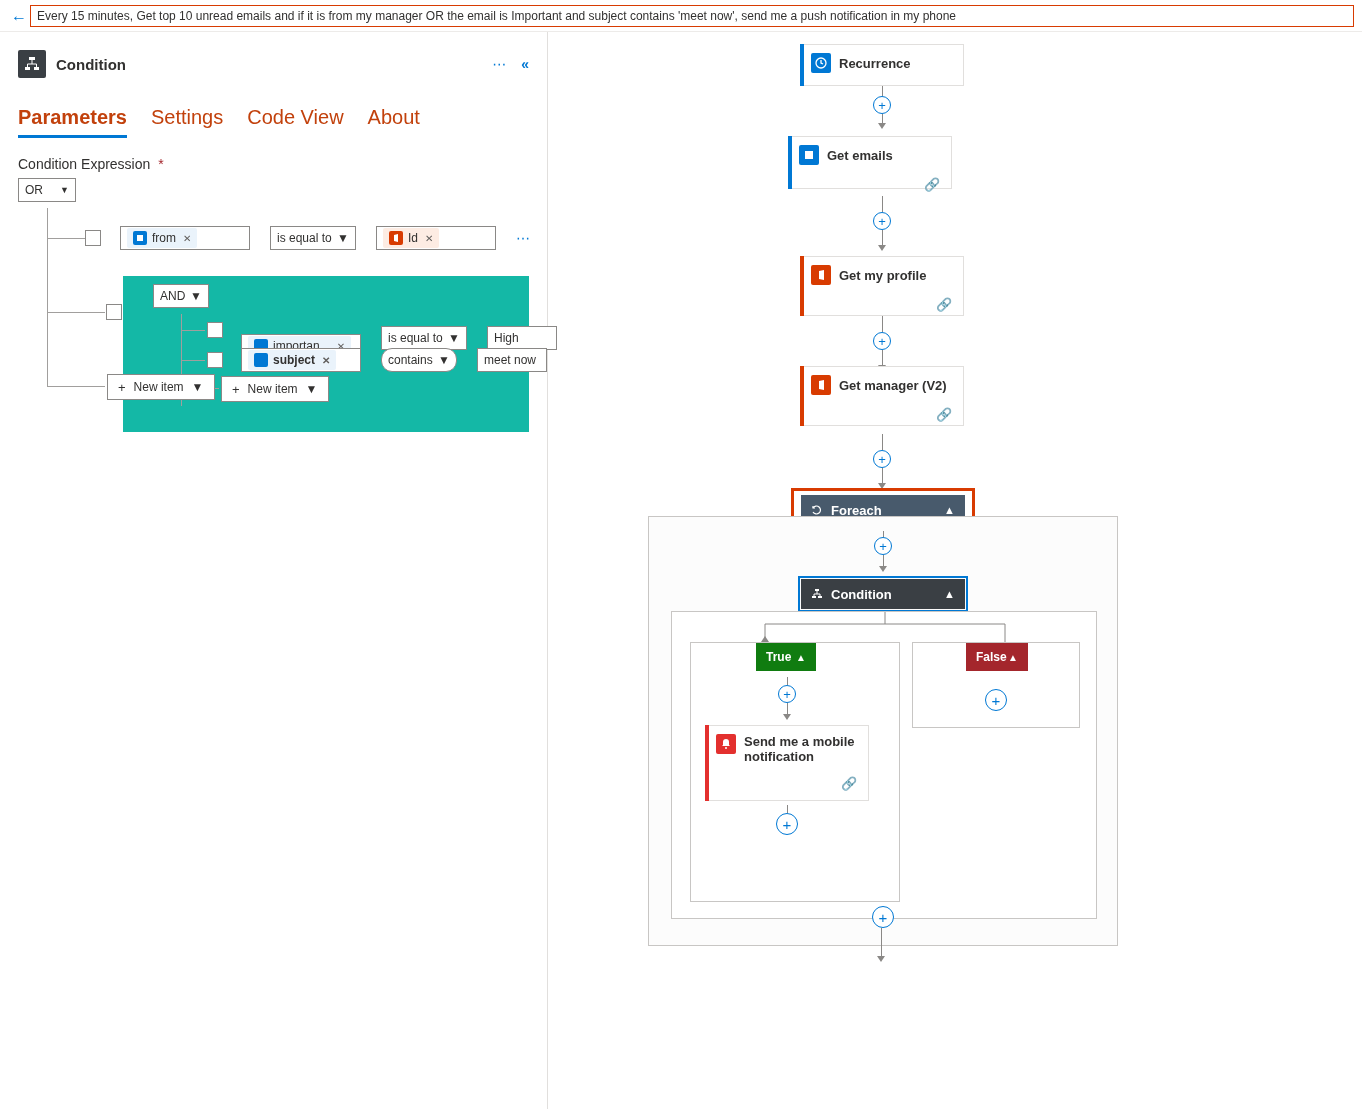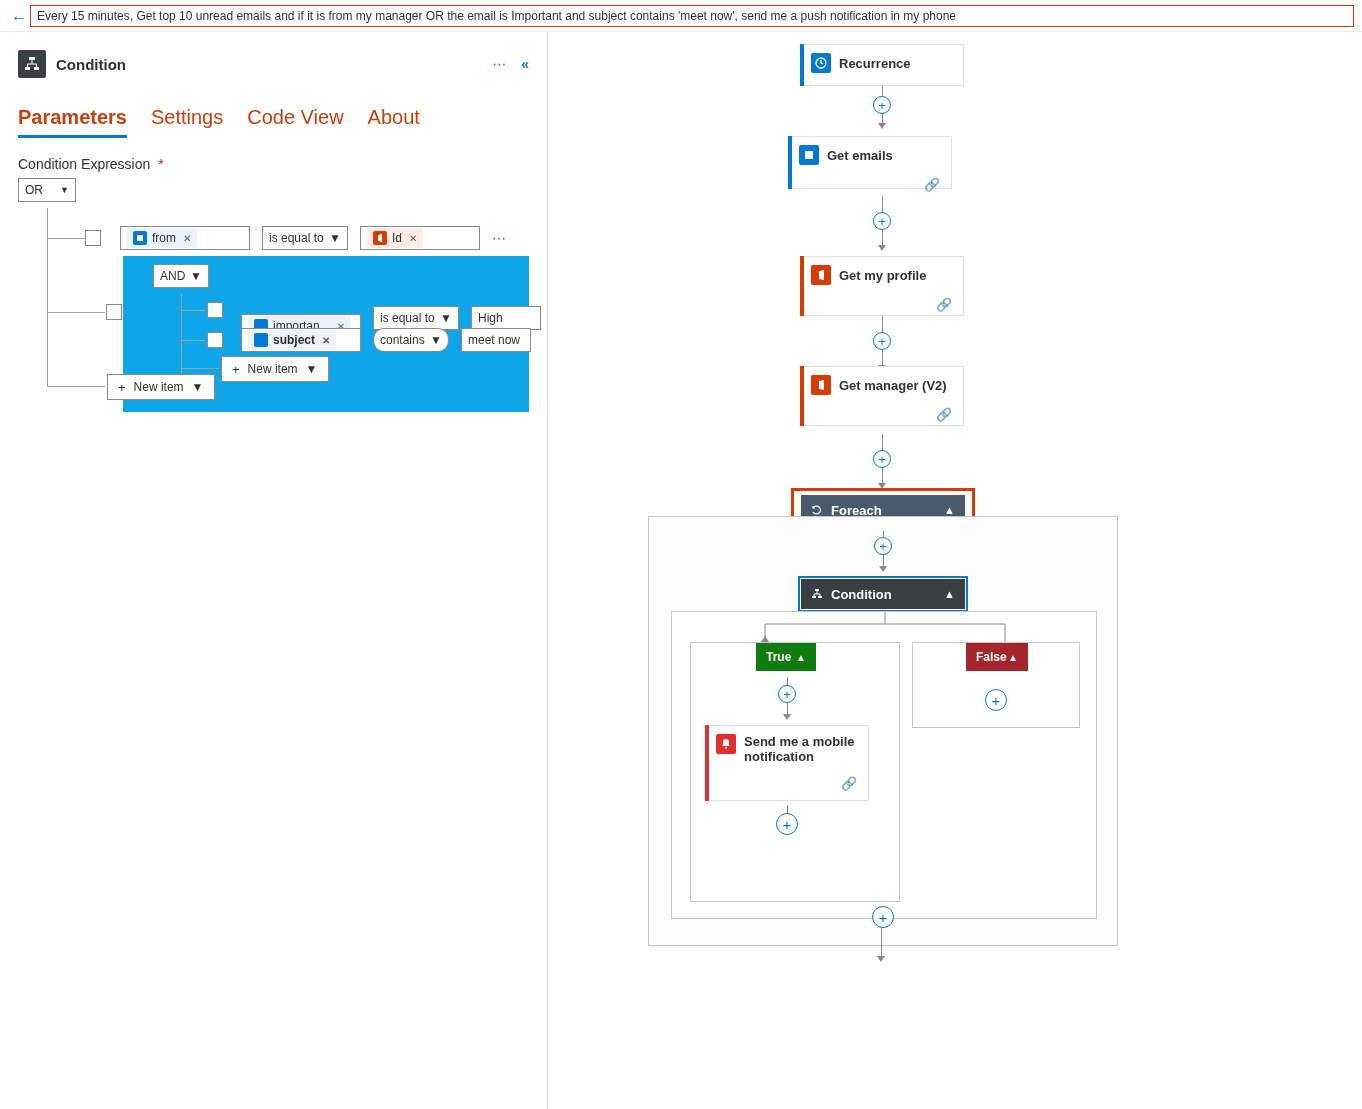--- a/index.html
+++ b/index.html
@@ -30,33 +30,33 @@
 
   .root-select { width:58px; height:24px; border:1px solid #8a8886; background:#fff; display:flex; align-items:center; justify-content:space-between; padding:0 6px; font-size:12px; }
   .root-select .chev{font-size:9px;}
 
   .tree { position:relative; margin-top:6px; }
   .hline{position:absolute; border-top:1px solid #a19f9d; height:0;}
   .vline{position:absolute; border-left:1px solid #a19f9d; width:0;}
 
   .cb { width:16px; height:16px; border:1px solid #8a8886; background:#fff; }
 
-  .row1 { display:flex; align-items:center; gap:12px; position:absolute; }
+  .row1 { display:flex; align-items:center; gap:20px; position:absolute; }
   .token-pill { display:flex; align-items:center; gap:8px; height:24px; border:1px solid #8a8886; background:#fff; padding:0 6px; font-size:12px; }
   .token-badge { height:20px; display:inline-flex; align-items:center; gap:5px; background:#eaf3fb; border-radius:2px; padding:0 6px; font-size:12px; }
   .token-icon{width:14px;height:14px;display:inline-flex;align-items:center;justify-content:center;border-radius:2px;}
   .token-icon.outlook{background:#0078d4;}
   .token-icon.office{background:#d83b01;}
   .token-x{font-size:10px;color:#605e5c;margin-left:2px;}
   .op-select{height:24px;border:1px solid #8a8886;background:#fff;width:86px;display:flex;align-items:center;justify-content:space-between;padding:0 6px;font-size:12px;}
   .op-select.w76{width:76px;border-radius:11px;}
   .val-input{height:24px;border:1px solid #8a8886;background:#fff;width:70px;display:flex;align-items:center;padding:0 6px;font-size:12px;}
   .more-dots{color:#0078d4;font-size:14px;letter-spacing:1px;}
 
-  .and-block{ position:absolute; background:#0ea5e9; left:105px; right:0; top:48px; padding-bottom:10px;}
+  .and-block{ position:absolute; background:#14b8a6; left:105px; right:0; top:68px; padding-bottom:10px;}
   .and-select{width:56px; height:24px; border:1px solid #8a8886; background:#fff; display:flex; align-items:center; justify-content:space-between; padding:0 6px; font-size:12px; margin-left:30px; margin-top:8px;}
   .and-rows{position:relative; margin-top:6px; min-height:108px;}
   .newitem-btn{height:26px; border:1px solid #8a8886; background:#fff; display:inline-flex; align-items:center; gap:8px; padding:0 10px; font-size:12px;}
   .plus{font-size:13px;}
 
   
   .node{position:absolute; background:#fff; border:1px solid #e1dfdd; width:164px; }
   .node .nhead{display:flex; align-items:center; gap:8px; padding:8px 10px; font-weight:600; font-size:13px;}
   .node .nfoot{height:22px; display:flex; justify-content:flex-end; align-items:center; padding:0 10px; color:#605e5c;}
   .nbar{position:absolute; left:-1px; top:-1px; width:4px; bottom:-1px;}

